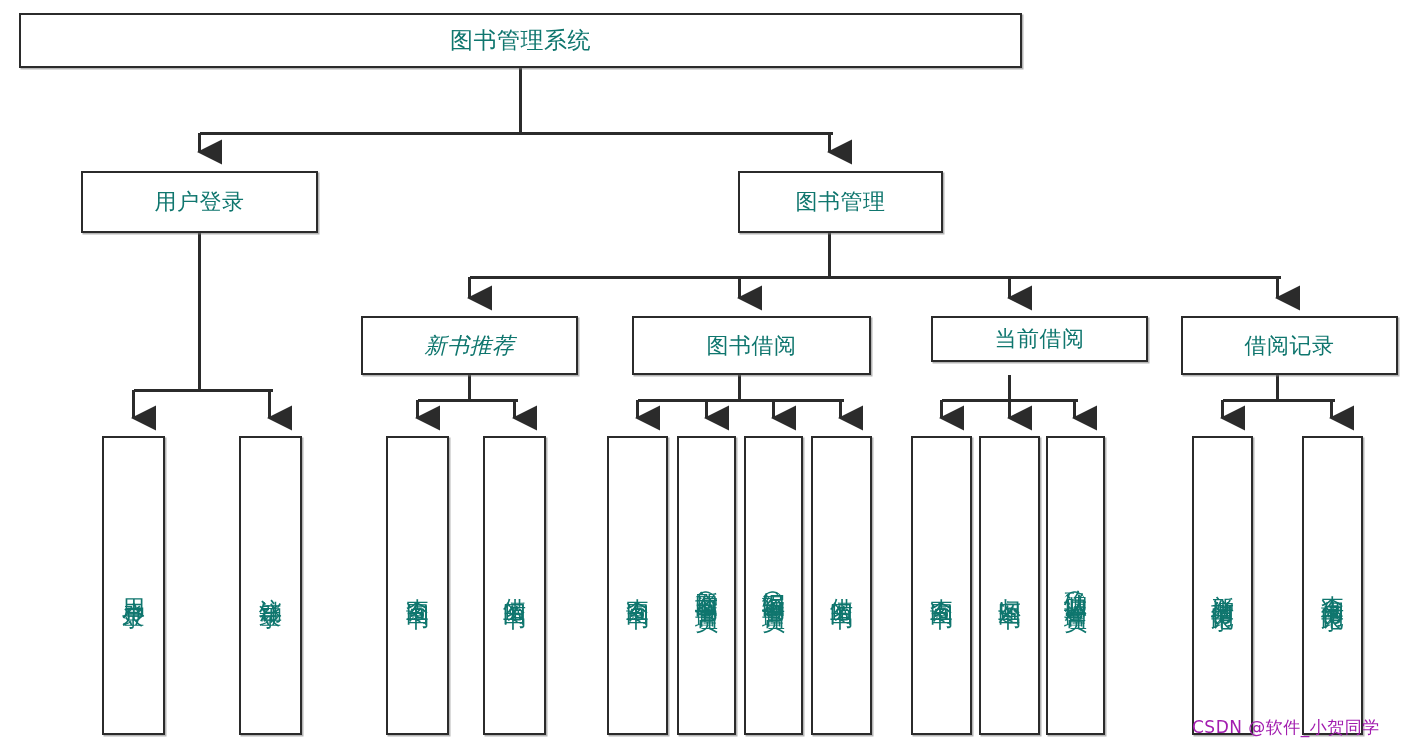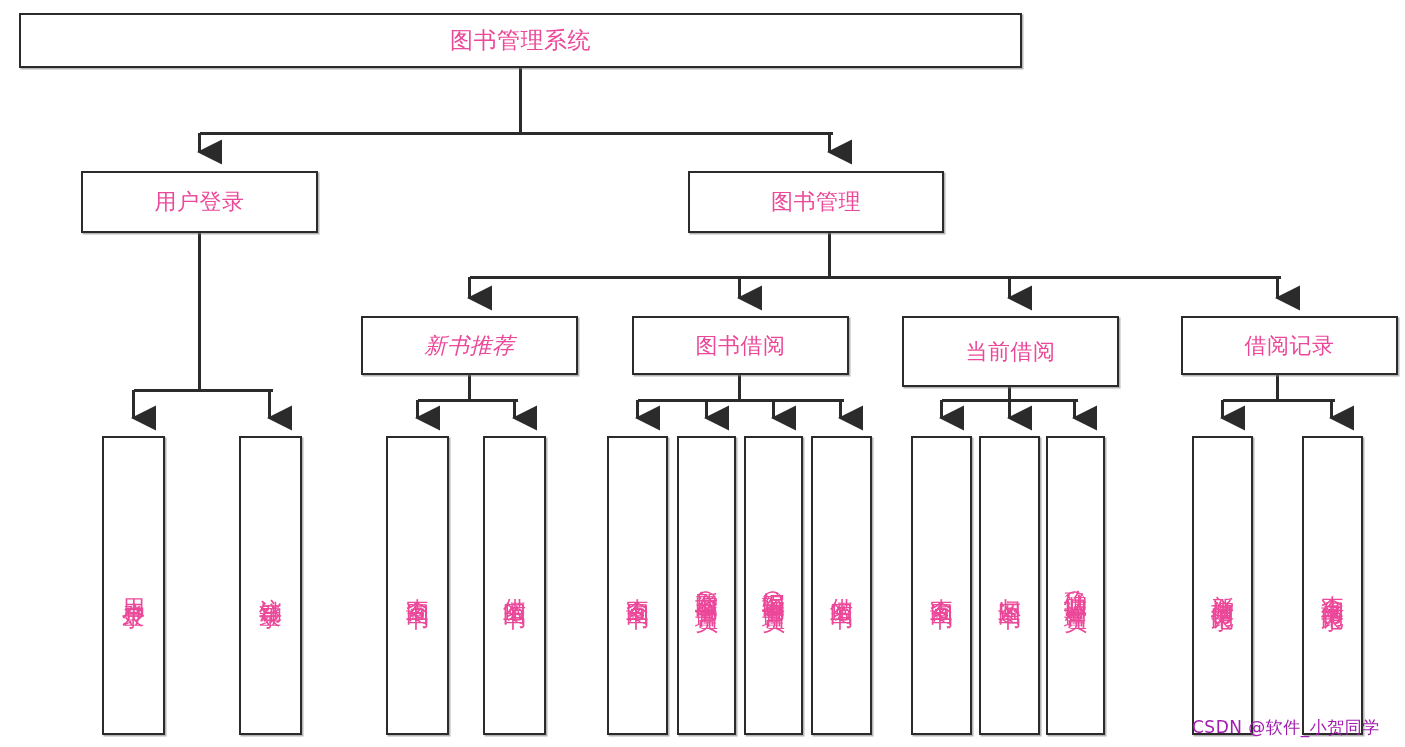--- a/index.html
+++ b/index.html
@@ -34,21 +34,21 @@
     box-sizing: border-box;
     background: #ffffff;
     border: 2px solid #2b2b2b;
     box-shadow: 1.5px 1.5px 0 0 rgba(120,120,120,0.55);
     display: flex;
     align-items: center;
     justify-content: center;
     z-index: 3;
   }
   .node-label {
-    color: #ec4899;
+    color: #0f766e;
     font-size: 22px;
     line-height: 1.18;
     letter-spacing: 0.5px;
     white-space: nowrap;
     text-align: center;
     user-select: none;
   }
   .node.root .node-label { font-size: 23px; }
   .node.level2 .node-label { font-size: 22px; }
   .node.level3 .node-label { font-size: 22px; }
@@ -131,33 +131,33 @@
   </svg>
 
   <div class="node root" style="left:19px; top:13px; width:1003px; height:55px;">
     <span class="node-label">图书管理系统</span>
   </div>
 
   <div class="node level2" style="left:81px; top:171px; width:237px; height:62px;">
     <span class="node-label">用户登录</span>
   </div>
 
-  <div class="node level2" style="left:688px; top:171px; width:256px; height:62px;">
+  <div class="node level2" style="left:738px; top:171px; width:205px; height:62px;">
     <span class="node-label">图书管理</span>
   </div>
 
   <div class="node level3" style="left:361px; top:316px; width:217px; height:59px;font-style:italic;">
     <span class="node-label">新书推荐</span>
   </div>
 
-  <div class="node level3" style="left:632px; top:316px; width:217px; height:59px;">
+  <div class="node level3" style="left:632px; top:316px; width:239px; height:59px;">
     <span class="node-label">图书借阅</span>
   </div>
 
-  <div class="node level3" style="left:902px; top:316px; width:217px; height:71px;">
+  <div class="node level3" style="left:931px; top:316px; width:217px; height:46px;">
     <span class="node-label">当前借阅</span>
   </div>
 
   <div class="node level3" style="left:1171px; top:316px; width:217px; height:59px;margin-left:10px;">
     <span class="node-label">借阅记录</span>
   </div>
 
   <div class="node leaf" style="left:102px; top:436px; width:63px; height:299px;">
     <span class="node-label">用户登录</span>
   </div>

